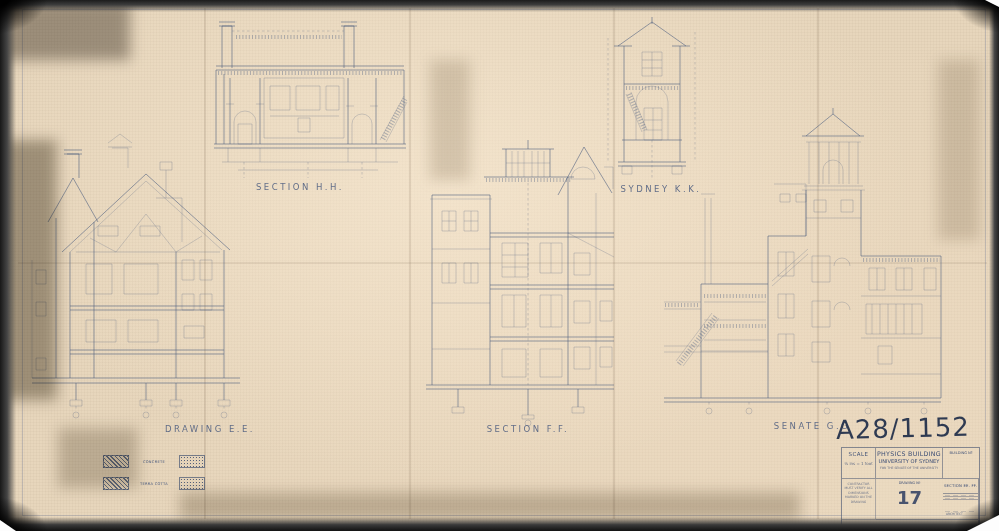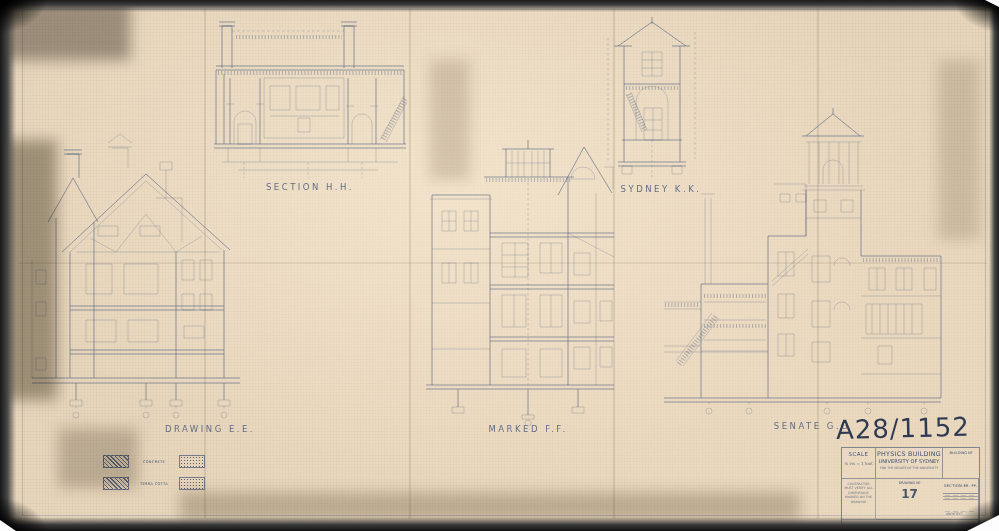--- a/index.html
+++ b/index.html
@@ -33,21 +33,21 @@
   .c-scale .t2{font-size:4px;margin-top:4px;opacity:.8;}
   .c-title{text-align:center;padding-top:2px;}
   .c-title .t1{font-size:6.3px;letter-spacing:.3px;}
   .c-title .t2{font-size:5.1px;margin-top:1px;}
   .c-title .t3{font-size:3.1px;margin-top:2px;opacity:.8;}
   .c-bno{font-size:3.6px;text-align:center;padding-top:3px;}
   .c-note{grid-row:2/4;font-size:3.2px;line-height:1.4;text-align:center;padding:3px 2px;opacity:.72;}
   .c-sheet{font-size:3.8px;text-align:center;line-height:14px;letter-spacing:.2px;}
   .c-draw{grid-row:2/4;text-align:center;}
   .c-draw .t1{font-size:3.4px;margin-top:2px;}
-  .c-draw .t2{font-size:12px;color:#2c3c60;margin-top:2px;font-weight:bold;opacity:.85;}
+  .c-draw .t2{font-size:18px;color:#2c3c60;margin-top:2px;font-weight:bold;opacity:.85;}
   .c-arch{display:flex;flex-direction:column;}
   .mini{flex:1;border-top:1px solid rgba(62,76,108,.4);
     background-image:repeating-linear-gradient(90deg, rgba(62,76,108,.22) 0 5px, transparent 5px 8px);
     background-size:90% 1px;background-repeat:no-repeat;background-position:50% 60%;}
   .mini:first-child{border-top:none;}
   .mini .tinytxt{font-size:3px;opacity:.8;padding-left:3px;}
   .c-foot{grid-column:1/4;border-bottom:none;}
   
   .legend{position:absolute;left:103px;top:455px;width:102px;color:#44567c;}
   .leg-row{display:flex;align-items:center;gap:5px;margin-bottom:9px;}
@@ -207,24 +207,24 @@
       <line class="stairband" x1="23" y1="258" x2="60" y2="210"></line>
       <path class="l d" d="M53 296 V301 M93 296 V301 M171 296 V301 M212 296 V301 M268 296 V301"></path>
       <circle class="l" cx="53" cy="305" r="3"></circle>
         <circle class="l" cx="93" cy="305" r="3"></circle>
       <circle class="l" cx="171" cy="305" r="3"></circle>
         <circle class="l" cx="212" cy="305" r="3"></circle>
       <circle class="l" cx="268" cy="305" r="3"></circle>
     </svg>
   </div>
 
-  <div class="sec-label" style="left:250px;top:182px;width:120px">SECTION H.H.</div>
+  <div class="sec-label" style="left:240px;top:182px;width:120px">SECTION H.H.</div>
   <div class="sec-label" style="left:606px;top:184px;width:110px">SYDNEY K.K.</div>
   <div class="sec-label" style="left:150px;top:424px;width:120px">DRAWING E.E.</div>
-  <div class="sec-label" style="left:468px;top:424px;width:120px">MARKED F.F.</div>
+  <div class="sec-label" style="left:468px;top:424px;width:120px">SECTION F.F.</div>
   <div class="sec-label" style="left:756px;top:421px;width:112px">SENATE G.G</div>
 
   <div class="archive">A28/1152</div>
 
   <div class="legend">
     <div class="leg-row">
       <span class="sw sw-hatch"></span>
       <span class="leg-label">CONCRETE</span>
       <span class="sw sw-dot"></span>
     </div>

